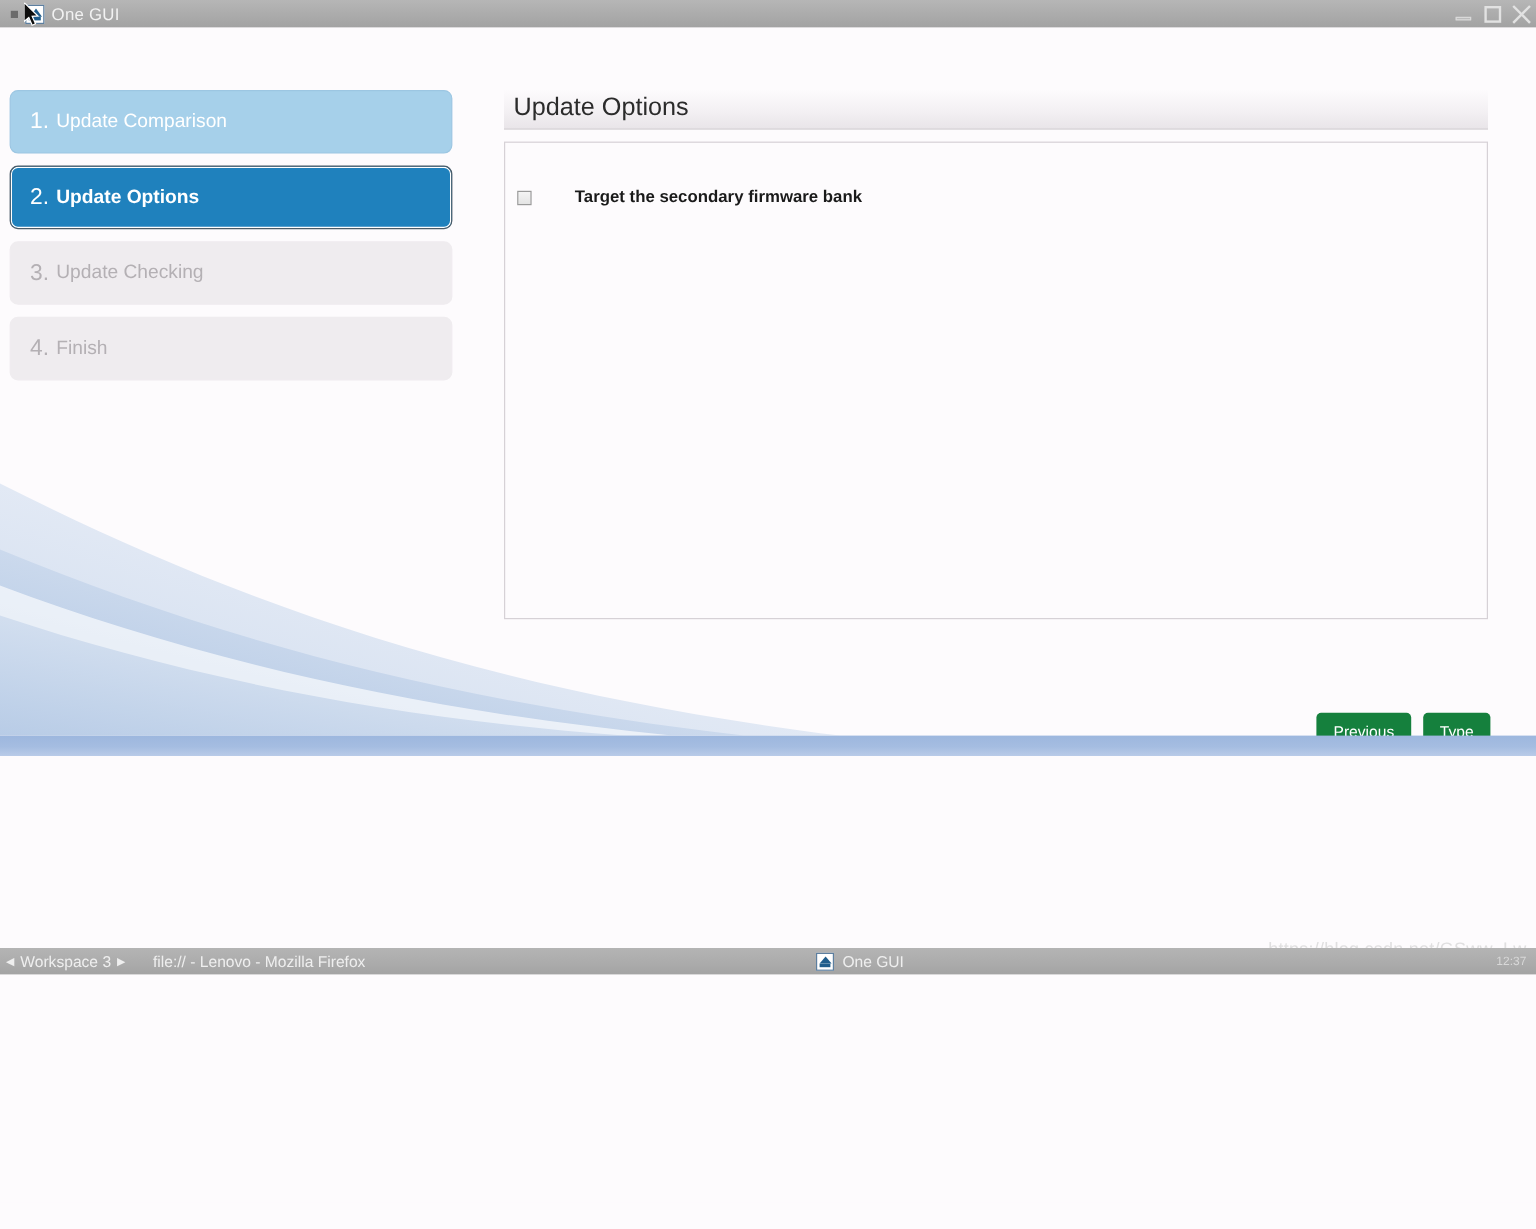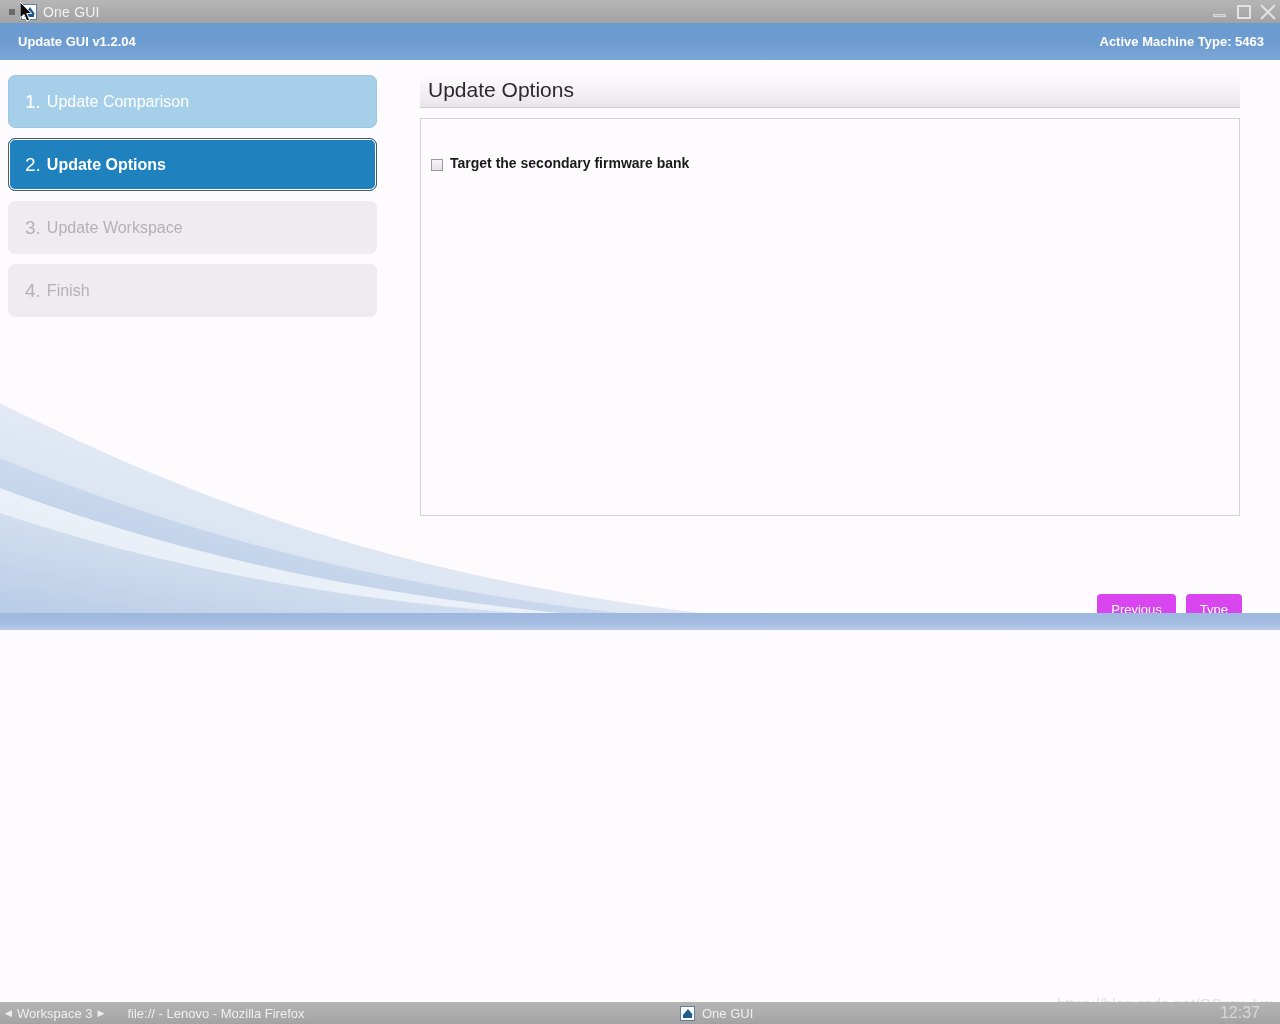--- a/index.html
+++ b/index.html
@@ -8,21 +8,21 @@
     width: 1280px;
     height: 1024px;
     overflow: hidden;
     font-family: "Liberation Sans", sans-serif;
     background: #fdfbfd;
   }
 
   #screen {
     position: relative;
     width: 1280px;
-    height: 1024px;
+    height: 812px;
     background: #fdfbfd;
   }
 
   
   .desktop-area {
     position: absolute;
     left: 0; top: 630px;
     width: 1280px; height: 372px;
     background: #fdfbfd;
   }
@@ -230,20 +230,21 @@
     position: relative;
   }
   .option-row {
     position: absolute;
     left: 10px; top: 35px;
     right: 14px;
   }
   .option-head {
     display: flex;
     align-items: center;
+    gap: 29px;
   }
   .cb {
     width: 12px; height: 12px;
     border: 1px solid #9a9a9a;
     background: linear-gradient(to bottom, #f4f4f4, #e4e4e4);
     box-sizing: border-box;
     margin-top: 3px;
     margin-right: 7px;
     flex: none;
     cursor: pointer;
@@ -263,21 +264,21 @@
   }
 
   
   .btnbar {
     position: absolute;
     right: 38px; top: 571px;
     display: flex;
     gap: 10px;
   }
   .btn {
-    background: #d946ef;
+    background: #15803d;
     color: #ffffff;
     border: none;
     border-radius: 4px;
     font-size: 13px;
     font-family: "Liberation Sans", sans-serif;
     padding: 8px 14px;
     cursor: pointer;
     min-width: 48px;
     text-align: center;
   }
@@ -330,22 +331,22 @@
   }
   .tk-appicon::after {
     content: "";
     position: absolute;
     left: 2px; bottom: 2px;
     width: 9px; height: 3px;
     background: #1f5c8b;
   }
   .tk-clock {
     position: absolute;
-    right: 20px;
-    font-size: 16px;
+    right: 8px;
+    font-size: 10px;
     color: #d8d8d8;
     text-align: right;
   }
 
   
   .watermark {
     position: absolute;
     right: 8px; bottom: 12px;
     font-size: 15px;
     color: rgba(200,200,200,0.55);
@@ -402,37 +403,33 @@
           <stop offset="70%" stop-color="#e4ebf6"></stop>
           <stop offset="100%" stop-color="#fdfbfd"></stop>
         </linearGradient>
       </defs>
       <path d="M0,120 C180,210 380,290 700,330 L0,330 Z" fill="url(#sw2)" opacity="0.75"></path>
       <path d="M0,175 C170,245 360,300 620,330 L0,330 Z" fill="url(#sw1)" opacity="0.85"></path>
       <path d="M0,205 C160,265 340,308 560,330 L0,330 Z" fill="#ffffff" opacity="0.65"></path>
       <path d="M0,230 C150,280 320,315 520,330 L0,330 Z" fill="url(#sw1)" opacity="0.7"></path>
     </svg>
 
-    <div class="app-header">
-      <div class="ver">Update GUI v1.2.04</div>
-      <div class="machine">Active Machine Type: 5463</div>
-    </div>
 
     <div class="sidebar">
       <div class="step done">
         <span class="num">1.</span>
         <span class="lbl">Update Comparison</span>
       </div>
       <div class="step active">
         <span class="num">2.</span>
         <span class="lbl">Update Options</span>
       </div>
       <div class="step pending">
         <span class="num">3.</span>
-        <span class="lbl">Update Workspace</span>
+        <span class="lbl">Update Checking</span>
       </div>
       <div class="step pending">
         <span class="num">4.</span>
         <span class="lbl">Finish</span>
       </div>
     </div>
 
     <div class="content">
       <div class="content-head">
         <h1>Update Options</h1>

